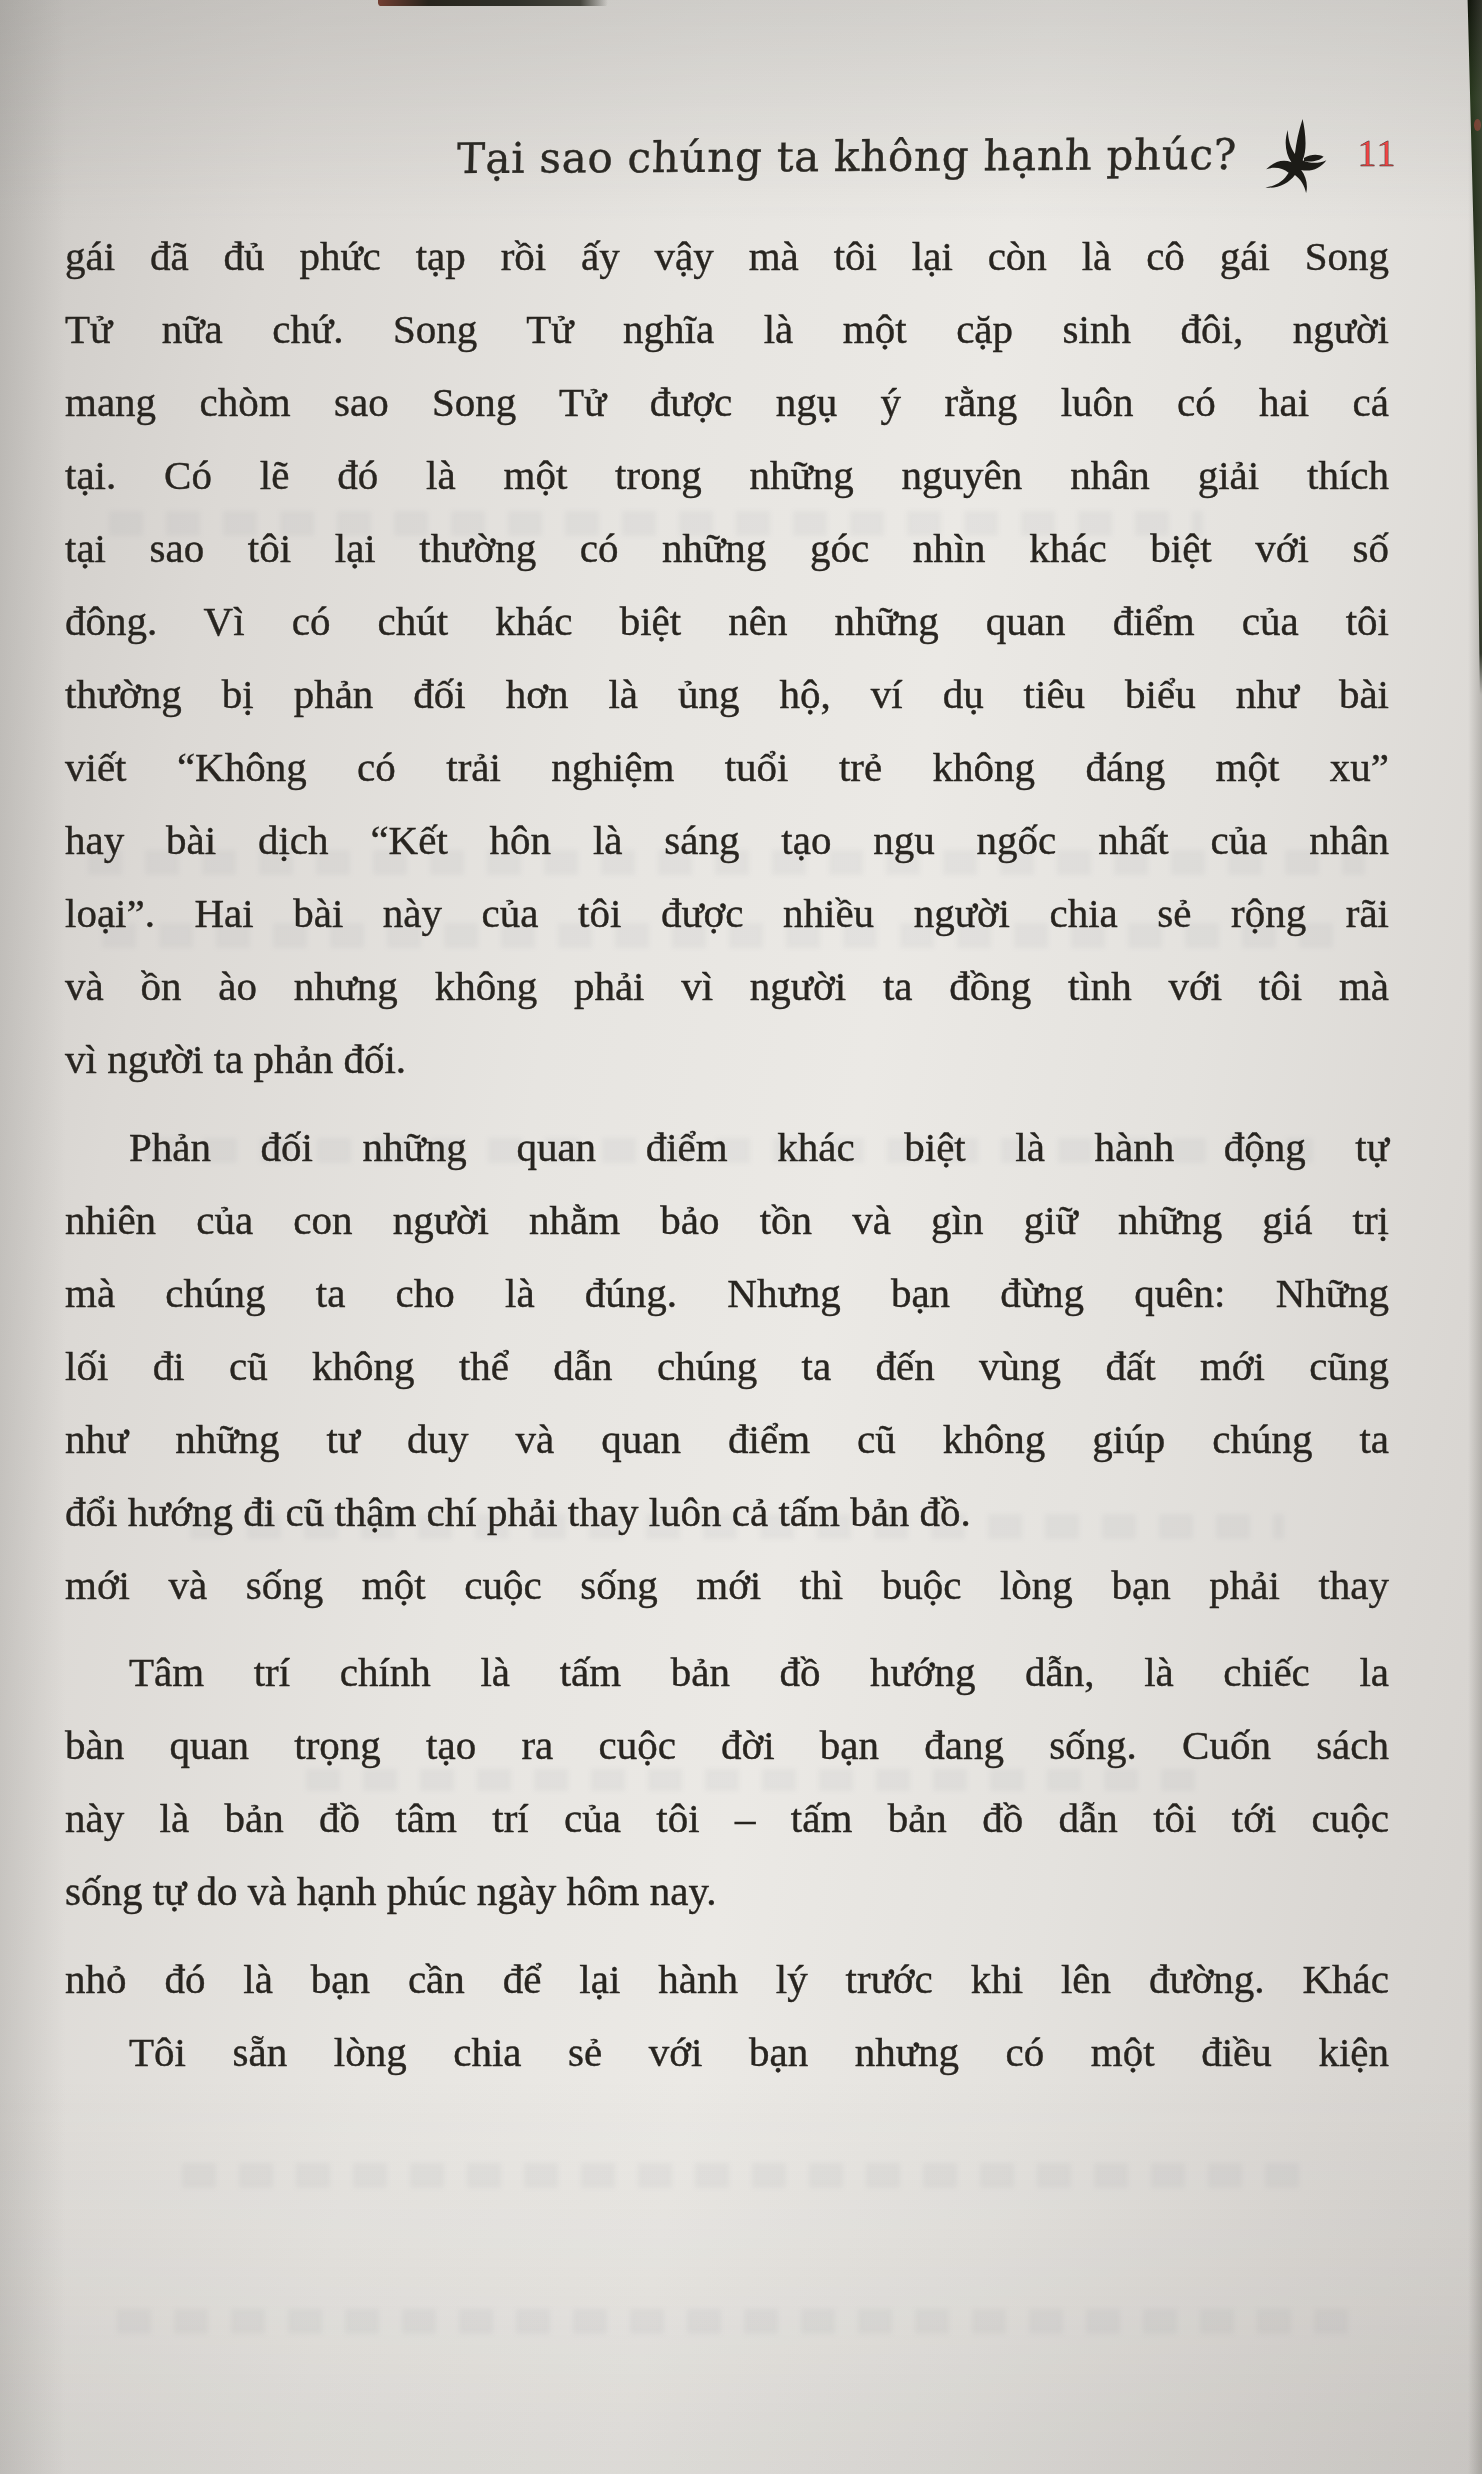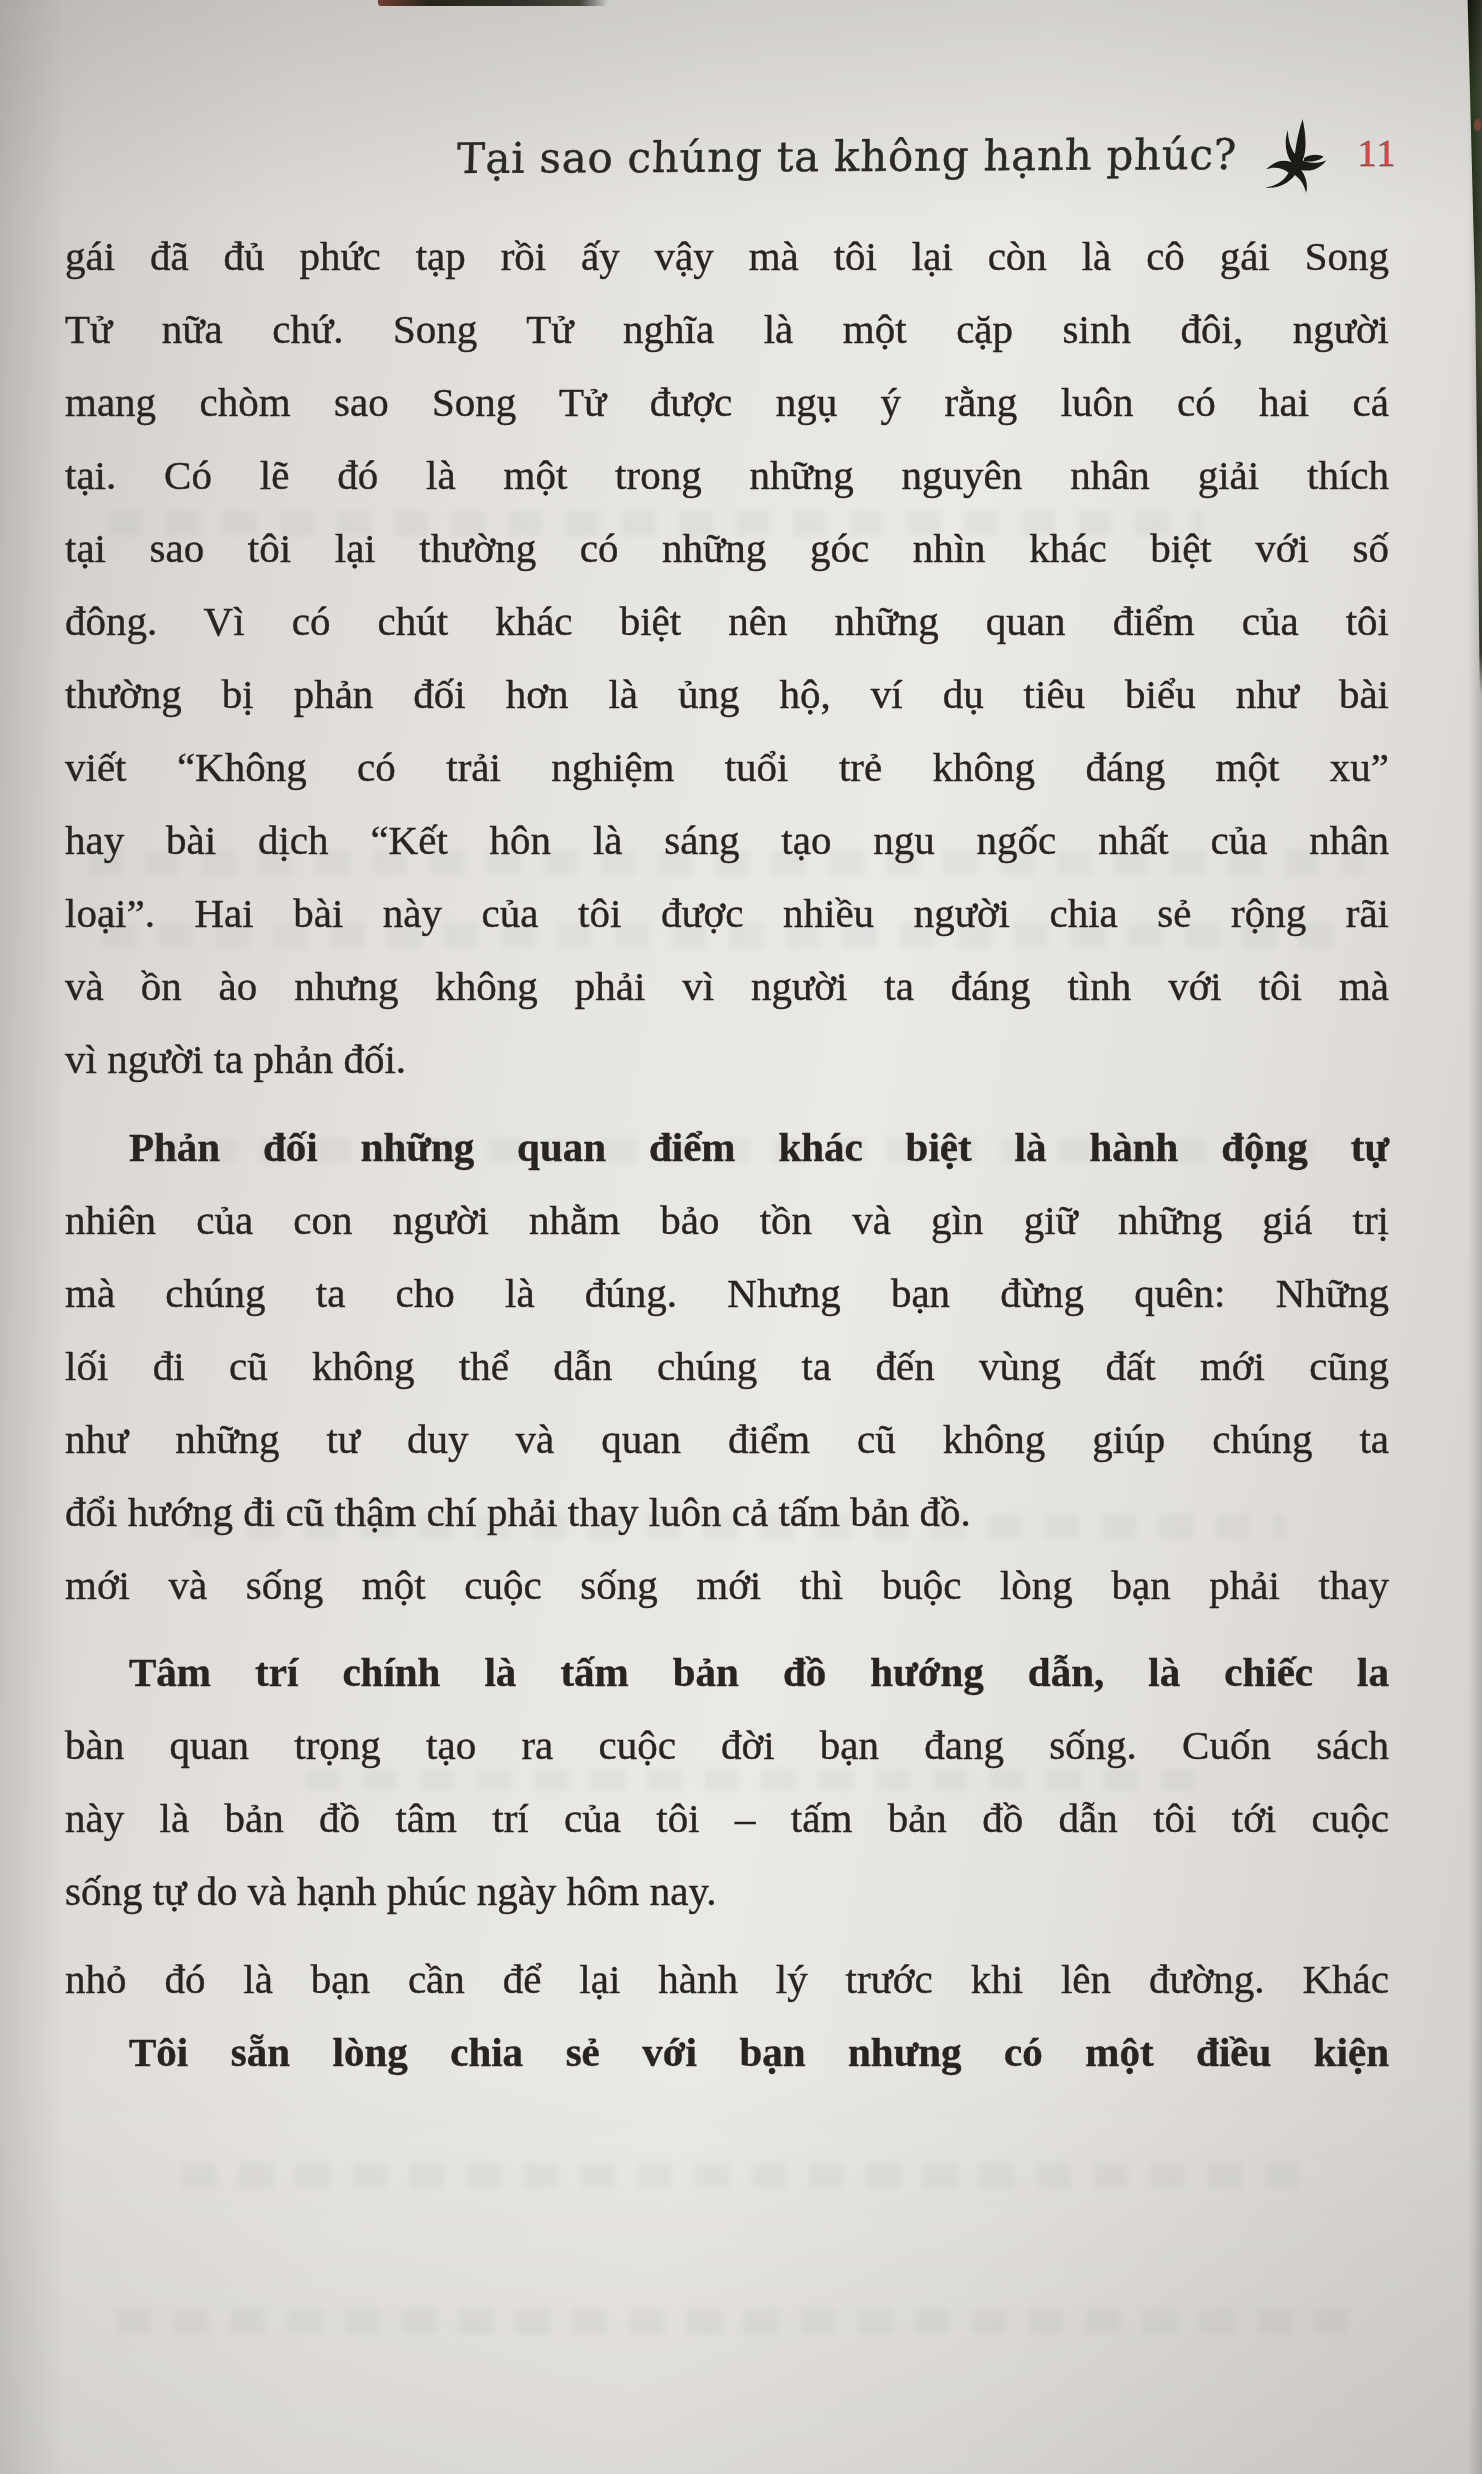--- a/index.html
+++ b/index.html
@@ -66,21 +66,21 @@
   
   .body-text{
     position:absolute;left:65px;top:220px;width:1324px;color:#282520;
     font-size:41px;-webkit-text-stroke:0.4px #282520;
   }
   .para{margin:0 0 14.6px 0;}
   .line{
     line-height:73px;height:73px;white-space:nowrap;
     text-align:justify;text-align-last:justify;
   }
-  .line.indent{text-indent:64px;font-weight:bold;}
+  .line.indent{text-indent:64px;}
   .line.last{text-align-last:left;}
 </style>
 </head>
 <body>
 
 <div class="top-streak"></div>
 <div class="edge-strip"></div>
 <div class="edge-dot"></div>
 <div class="edge-shadow"></div>
 <div class="left-shade"></div>
@@ -119,21 +119,21 @@
       <div class="line">gái đã đủ phức tạp rồi ấy vậy mà tôi lại còn là cô gái Song</div>
       <div class="line">Tử nữa chứ. Song Tử nghĩa là một cặp sinh đôi, người</div>
       <div class="line">mang chòm sao Song Tử được ngụ ý rằng luôn có hai cá</div>
       <div class="line">tại. Có lẽ đó là một trong những nguyên nhân giải thích</div>
       <div class="line">tại sao tôi lại thường có những góc nhìn khác biệt với số</div>
       <div class="line">đông. Vì có chút khác biệt nên những quan điểm của tôi</div>
       <div class="line">thường bị phản đối hơn là ủng hộ, ví dụ tiêu biểu như bài</div>
       <div class="line">viết “Không có trải nghiệm tuổi trẻ không đáng một xu”</div>
       <div class="line">hay bài dịch “Kết hôn là sáng tạo ngu ngốc nhất của nhân</div>
       <div class="line">loại”. Hai bài này của tôi được nhiều người chia sẻ rộng rãi</div>
-      <div class="line">và ồn ào nhưng không phải vì người ta đáng tình với tôi mà</div>
+      <div class="line">và ồn ào nhưng không phải vì người ta đồng tình với tôi mà</div>
       <div class="line last">vì người ta phản đối.</div>
     </div>
     <div class="para">
       <div class="line indent">Phản đối những quan điểm khác biệt là hành động tự</div>
       <div class="line">nhiên của con người nhằm bảo tồn và gìn giữ những giá trị</div>
       <div class="line">mà chúng ta cho là đúng. Nhưng bạn đừng quên: Những</div>
       <div class="line">lối đi cũ không thể dẫn chúng ta đến vùng đất mới cũng</div>
       <div class="line">như những tư duy và quan điểm cũ không giúp chúng ta</div>
       <div class="line last">đổi hướng đi cũ thậm chí phải thay luôn cả tấm bản đồ.</div>
       <div class="line">mới và sống một cuộc sống mới thì buộc lòng bạn phải thay</div>

